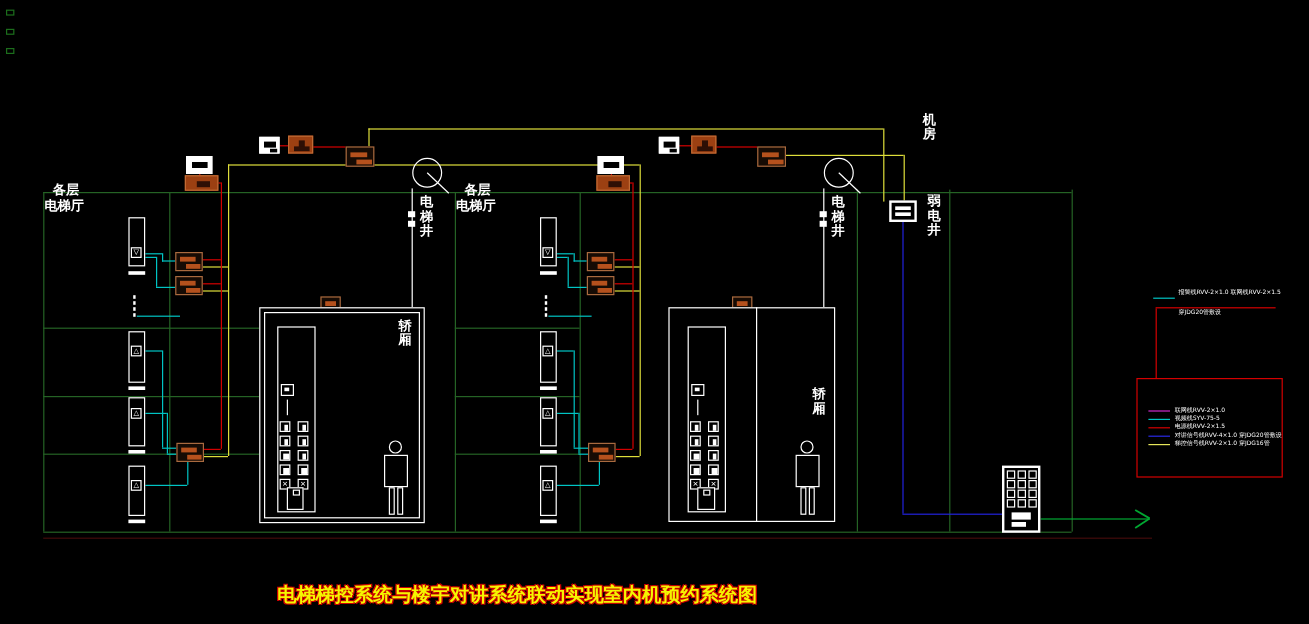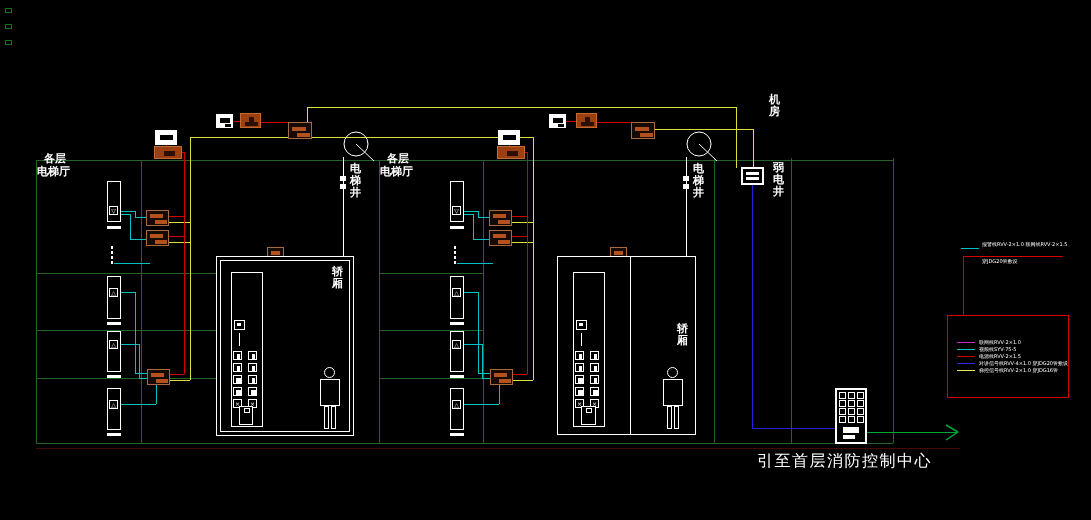--- a/index.html
+++ b/index.html
@@ -369,15 +369,15 @@
     <i class="ln" style="left:9px;top:33px;width:18px;height:1px;background:#00c4c4"></i>
     <span class="lt" style="left:31px;top:30px">视频线SYV-75-5</span>
     <i class="ln" style="left:9px;top:40px;width:18px;height:1px;background:#d40000"></i>
     <span class="lt" style="left:31px;top:37px">电源线RVV-2×1.5</span>
     <i class="ln" style="left:9px;top:47px;width:18px;height:1px;background:#2a2ae6"></i>
     <span class="lt" style="left:31px;top:44px">对讲信号线RVV-4×1.0 穿JDG20管敷设</span>
     <i class="ln" style="left:9px;top:54px;width:18px;height:1px;background:#e6e65a"></i>
     <span class="lt" style="left:31px;top:51px">梯控信号线RVV-2×1.0 穿JDG16管</span>
   </div>
 
-  <span class="fire">引至首层消防控制中心</span>
+  <span class="title">电梯梯控系统与楼宇对讲系统联动实现室内机预约系统图</span>
 
 </div>
 
 </body></html>

